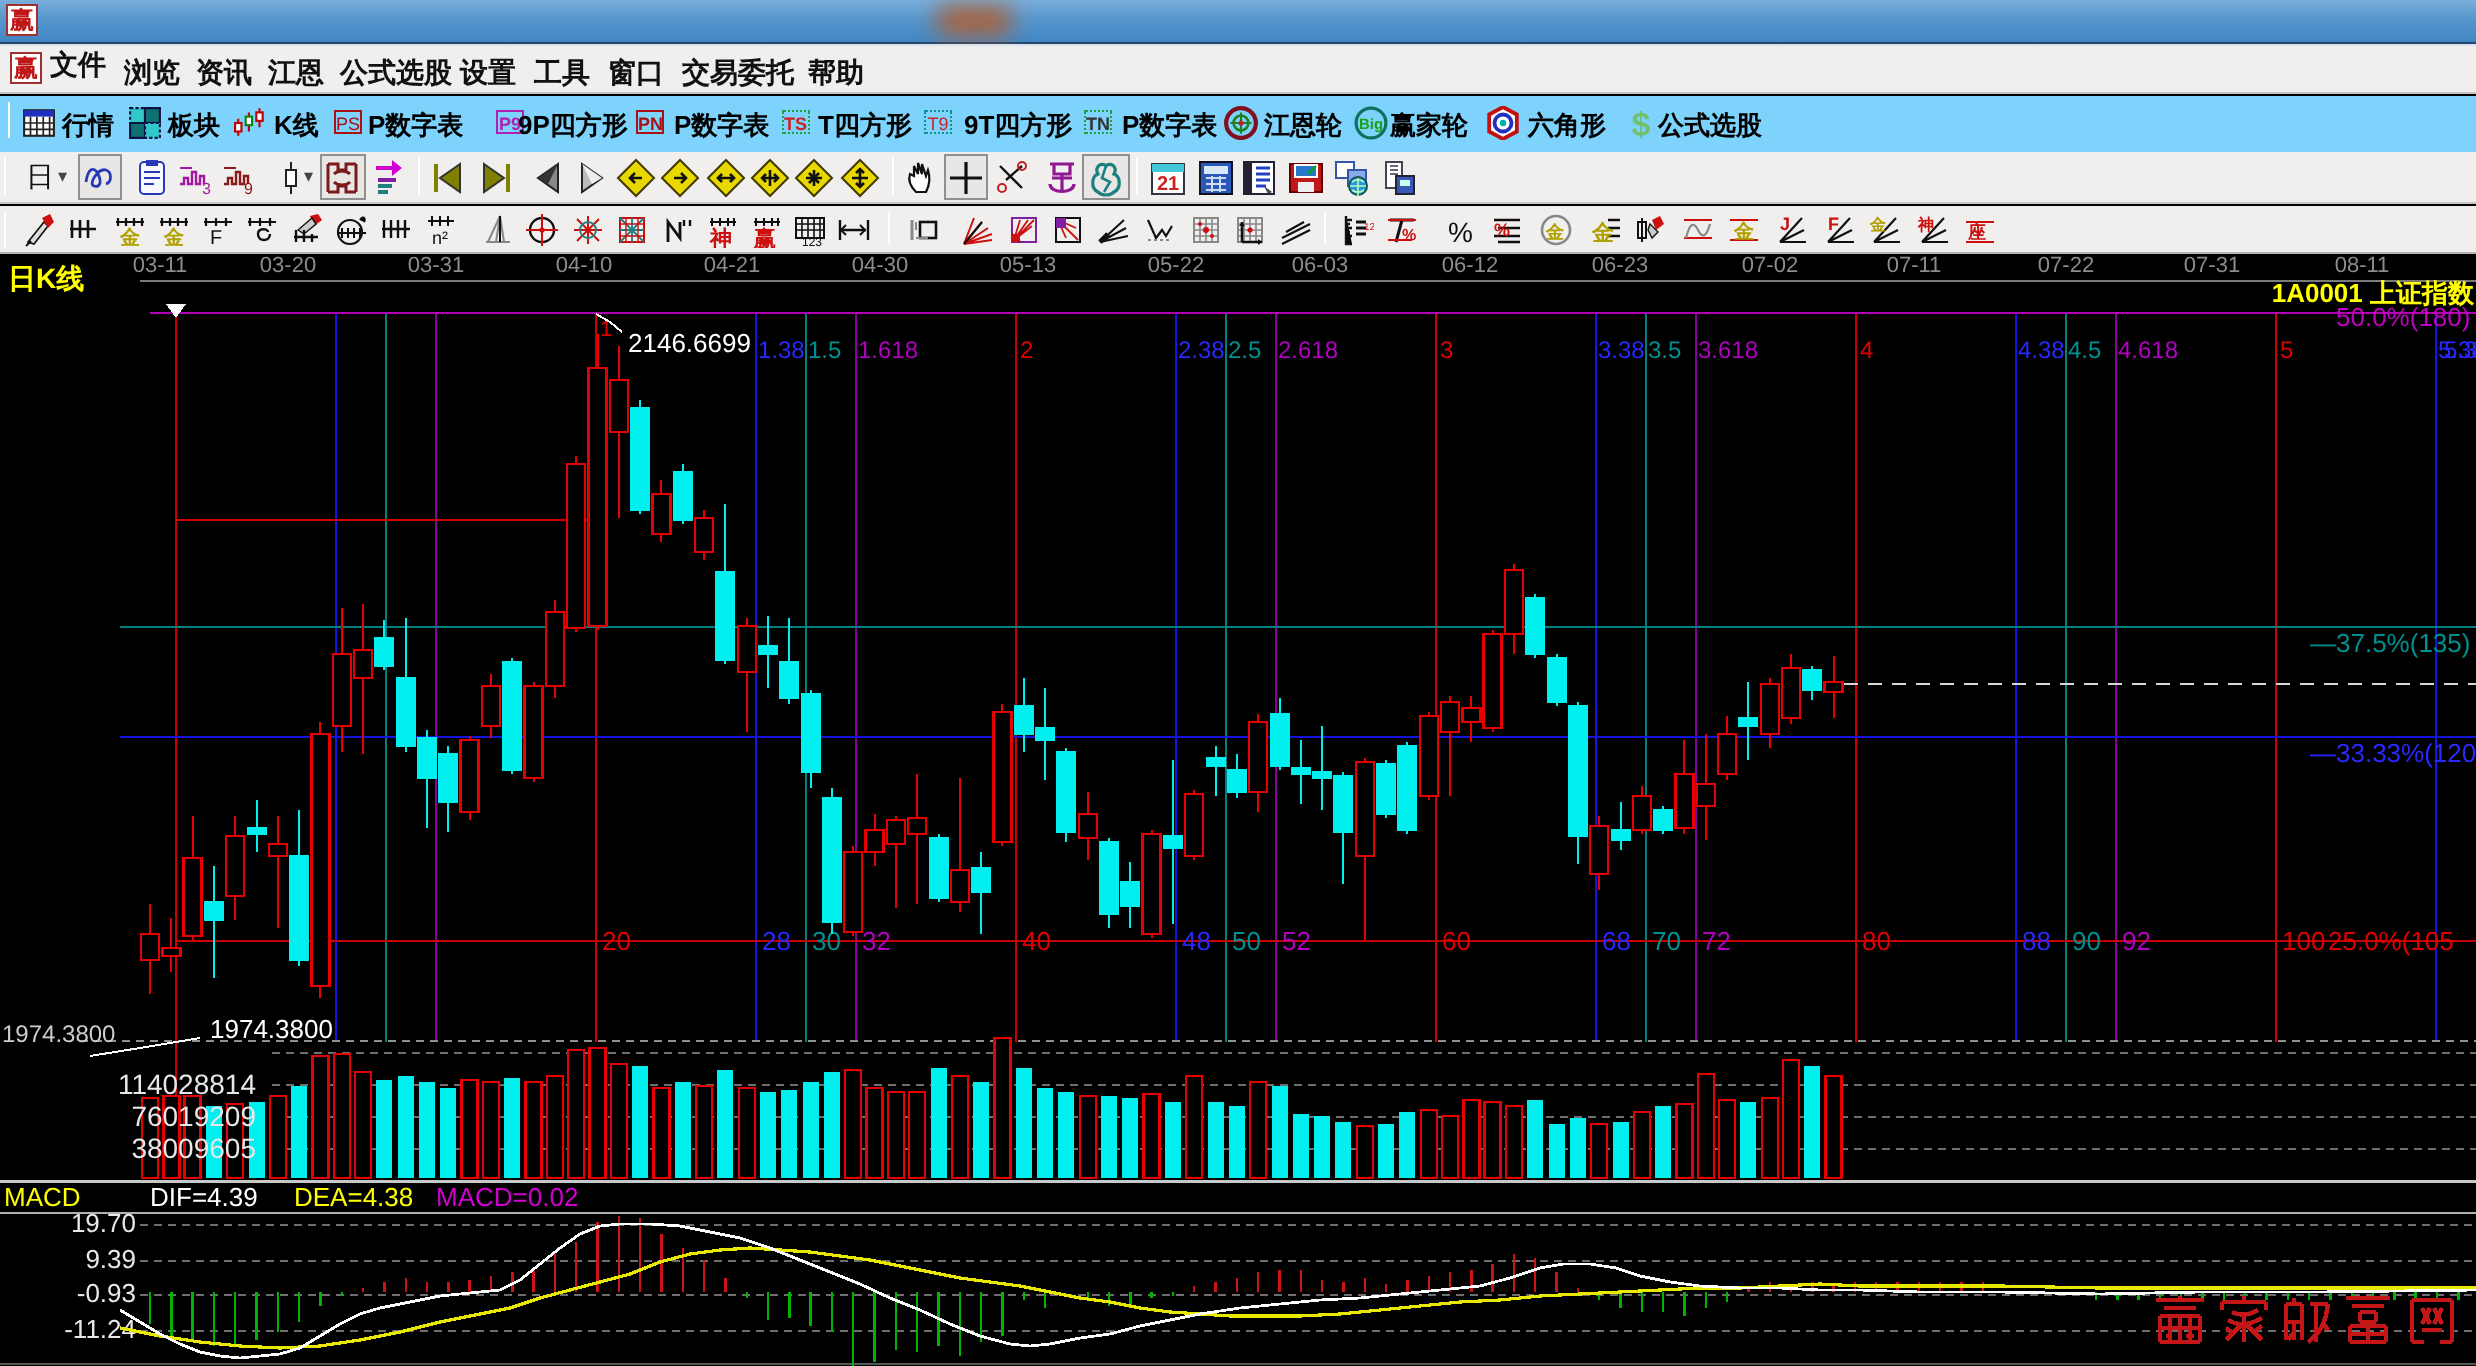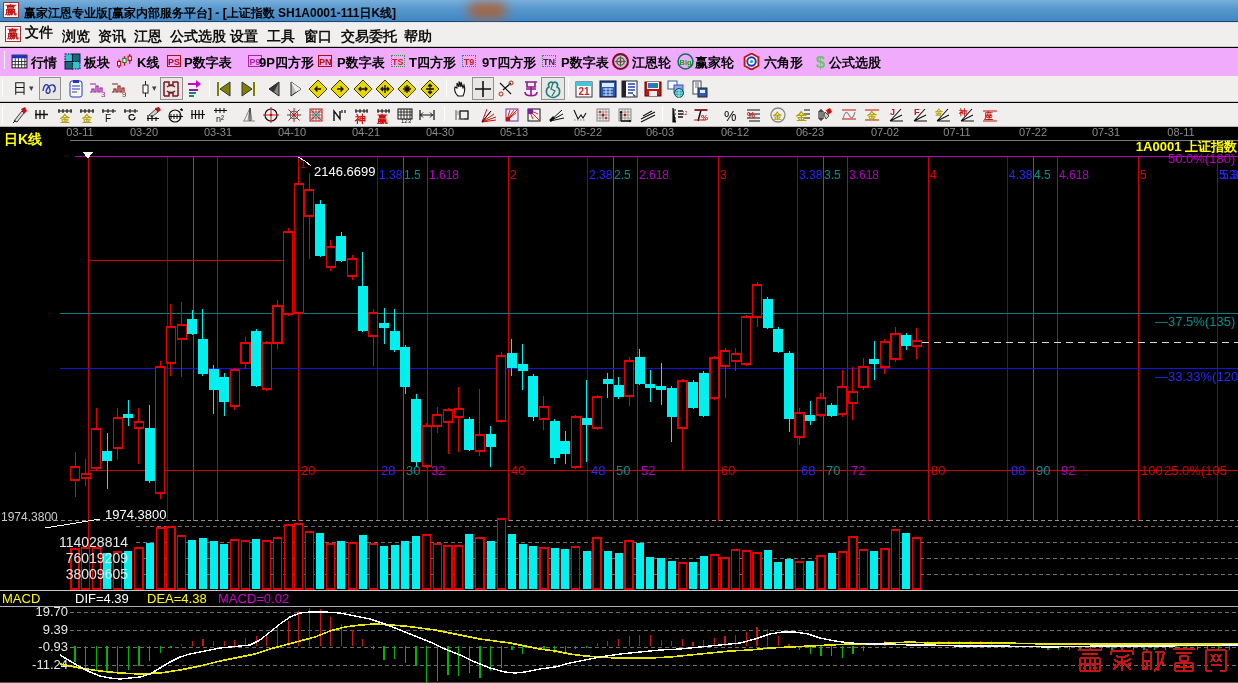--- a/index.html
+++ b/index.html
@@ -1,28 +1,27 @@
 <!DOCTYPE html>
 <html><head><meta charset="utf-8"><title>赢家江恩</title><style>
 *{margin:0;padding:0;box-sizing:border-box}
 body{width:1238px;height:683px;overflow:hidden;font-family:"Liberation Sans",sans-serif;background:#000;position:relative}
 #title{position:absolute;left:0;top:0;width:1238px;height:22px;background:linear-gradient(#79aeda,#5697cd 45%,#4186c4);border-bottom:1px solid #24466b;color:#102030;font-size:13px}
 #title .tx{position:absolute;left:24px;top:4.5px;color:#000;font-size:12px;font-weight:bold}
 #blur{position:absolute;left:468px;top:3px;width:38px;height:15px;background:#b85a24;border-radius:6px;filter:blur(6px);opacity:.9}
 #menu{position:absolute;left:0;top:22px;width:1238px;height:25px;background:#f0efed;border-top:1px solid #d8e4f0;border-bottom:1px solid #c8c6c4;font-size:14px;color:#111;font-weight:bold}
-#t1{position:absolute;left:0;top:48px;width:1238px;height:43px;background:#f0abfc;border-bottom:6px solid #14b8a6;font-size:13px;color:#000;font-weight:bold}
+#t1{position:absolute;left:0;top:48px;width:1238px;height:43px;background:#7dd3fc;border-bottom:6px solid #14b8a6;font-size:13px;color:#000;font-weight:bold}
 #t2{position:absolute;left:0;top:76px;width:1238px;height:26px;background:#f0efed;border-bottom:1px solid #c8c6c4}
 #t3{position:absolute;left:0;top:103px;width:1238px;height:24px;background:#f0efed;border-bottom:1px solid #b8b6b4}
 #chart{position:absolute;left:0;top:127px;width:1238px;height:556px;background:#000}
 .logo{position:absolute;width:16px;height:16px;background:#fff;border:1px solid #a03030;color:#c01818;font-weight:bold;font-size:12px;text-align:center;line-height:15px}
 .sep{position:absolute;top:3px;width:1px;height:18px;background:#c8c6c4;border-right:1px solid #fff}
 </style></head><body>
 <div id="title">
     <span class="logo" style="left:3px;top:2px">赢</span>
-    <span class="tx">赢家江恩专业版[赢家内部服务平台] - [上证指数  SH1A0001-111日K线]</span>
     <div id="blur"></div>
   </div>
 <div id="menu">
     <span class="logo" style="left:5px;top:3px">赢</span>
     <span style="position:absolute;left:25px;top:1px">文件</span>
     <span style="position:absolute;left:62px;top:5px">浏览</span>
     <span style="position:absolute;left:98px;top:5px">资讯</span>
     <span style="position:absolute;left:134px;top:5px">江恩</span>
     <span style="position:absolute;left:170px;top:5px">公式选股</span>
     <span style="position:absolute;left:230px;top:5px">设置</span>
@@ -46,29 +45,29 @@
       <path d="M8 8h7v7H8Z" fill="#30c8c8" stroke="#114" stroke-dasharray="1.5 1"></path>
     </svg>
     <span style="position:absolute;left:84px;top:6px">板块</span>
     <svg style="position:absolute;left:117px;top:5px" width="17" height="17" viewBox="0 0 16 16">
       <path d="M2 6v8M7 3v9M12 1v9" stroke="#c00000" stroke-width="1"></path>
       <rect x="0.5" y="8" width="3" height="4" fill="#fff" stroke="#c00000"></rect>
       <rect x="5.5" y="5" width="3" height="4" fill="#fff" stroke="#108010"></rect>
       <rect x="10.5" y="3" width="3" height="4" fill="#fff" stroke="#c00000"></rect>
     </svg>
     <span style="position:absolute;left:137px;top:6px">K线</span>
-    <span style="position:absolute;left:167px;top:7px;width:14px;height:12px;border:1px solid #aa1111;color:#aa1111;font-size:9px;font-weight:bold;text-align:center;line-height:12px">PS</span>
+    <span style="position:absolute;left:167px;top:7px;width:14px;height:12px;border:1px solid #aa1111;color:#aa1111;font-size:9px;font-weight:normal;text-align:center;line-height:12px">PS</span>
     <span style="position:absolute;left:184px;top:6px">P数字表</span>
     <span style="position:absolute;left:248px;top:7px;width:14px;height:12px;border:1px solid #b020b0;color:#b020b0;font-size:9px;font-weight:bold;text-align:center;line-height:12px">P9</span>
     <span style="position:absolute;left:259px;top:6px">9P四方形</span>
     <span style="position:absolute;left:318px;top:7px;width:14px;height:12px;border:1px solid #aa1111;color:#aa1111;font-size:9px;font-weight:bold;text-align:left;line-height:12px">PN</span>
     <span style="position:absolute;left:337px;top:6px">P数字表</span>
     <span style="position:absolute;left:391px;top:7px;width:14px;height:12px;border:1px dotted #20a040;color:#cc2222;font-size:9px;font-weight:bold;line-height:12px">TS</span>
     <span style="position:absolute;left:409px;top:6px">T四方形</span>
-    <span style="position:absolute;left:462px;top:7px;width:14px;height:12px;border:1px dotted #109090;color:#cc2222;font-size:9px;font-weight:bold;text-align:center;line-height:12px">T9</span>
+    <span style="position:absolute;left:462px;top:7px;width:14px;height:12px;border:1px dotted #109090;color:#cc2222;font-size:9px;font-weight:normal;text-align:center;line-height:12px">T9</span>
     <span style="position:absolute;left:482px;top:6px">9T四方形</span>
     <span style="position:absolute;left:542px;top:7px;width:14px;height:12px;border:1px dotted #20a040;color:#333;font-size:9px;font-weight:bold;text-align:left;line-height:12px">TN</span>
     <span style="position:absolute;left:561px;top:6px">P数字表</span>
     <svg style="position:absolute;left:612px;top:5px" width="17" height="17" viewBox="0 0 16 16">
       <circle cx="8" cy="8" r="7" fill="none" stroke="#801020" stroke-width="2"></circle>
       <circle cx="8" cy="8" r="3.5" fill="none" stroke="#208020" stroke-width="1.2"></circle>
       <path d="M8 3v10M3 8h10" stroke="#208020" stroke-width="1"></path>
       <circle cx="8" cy="8" r="1.2" fill="#c02020"></circle>
     </svg>
     <span style="position:absolute;left:632px;top:6px">江恩轮</span>

